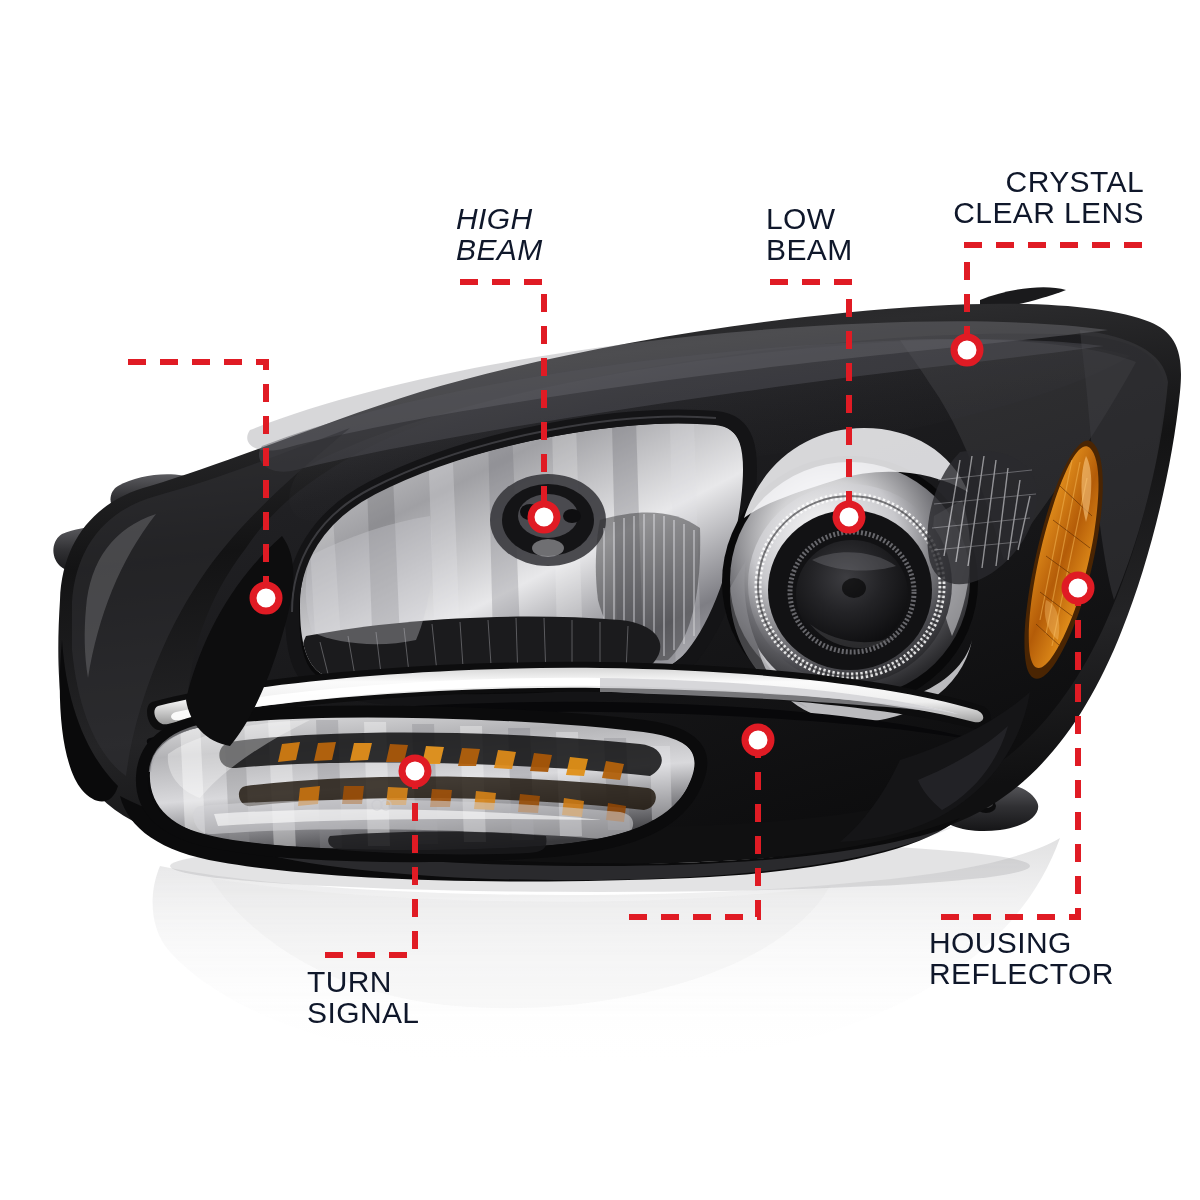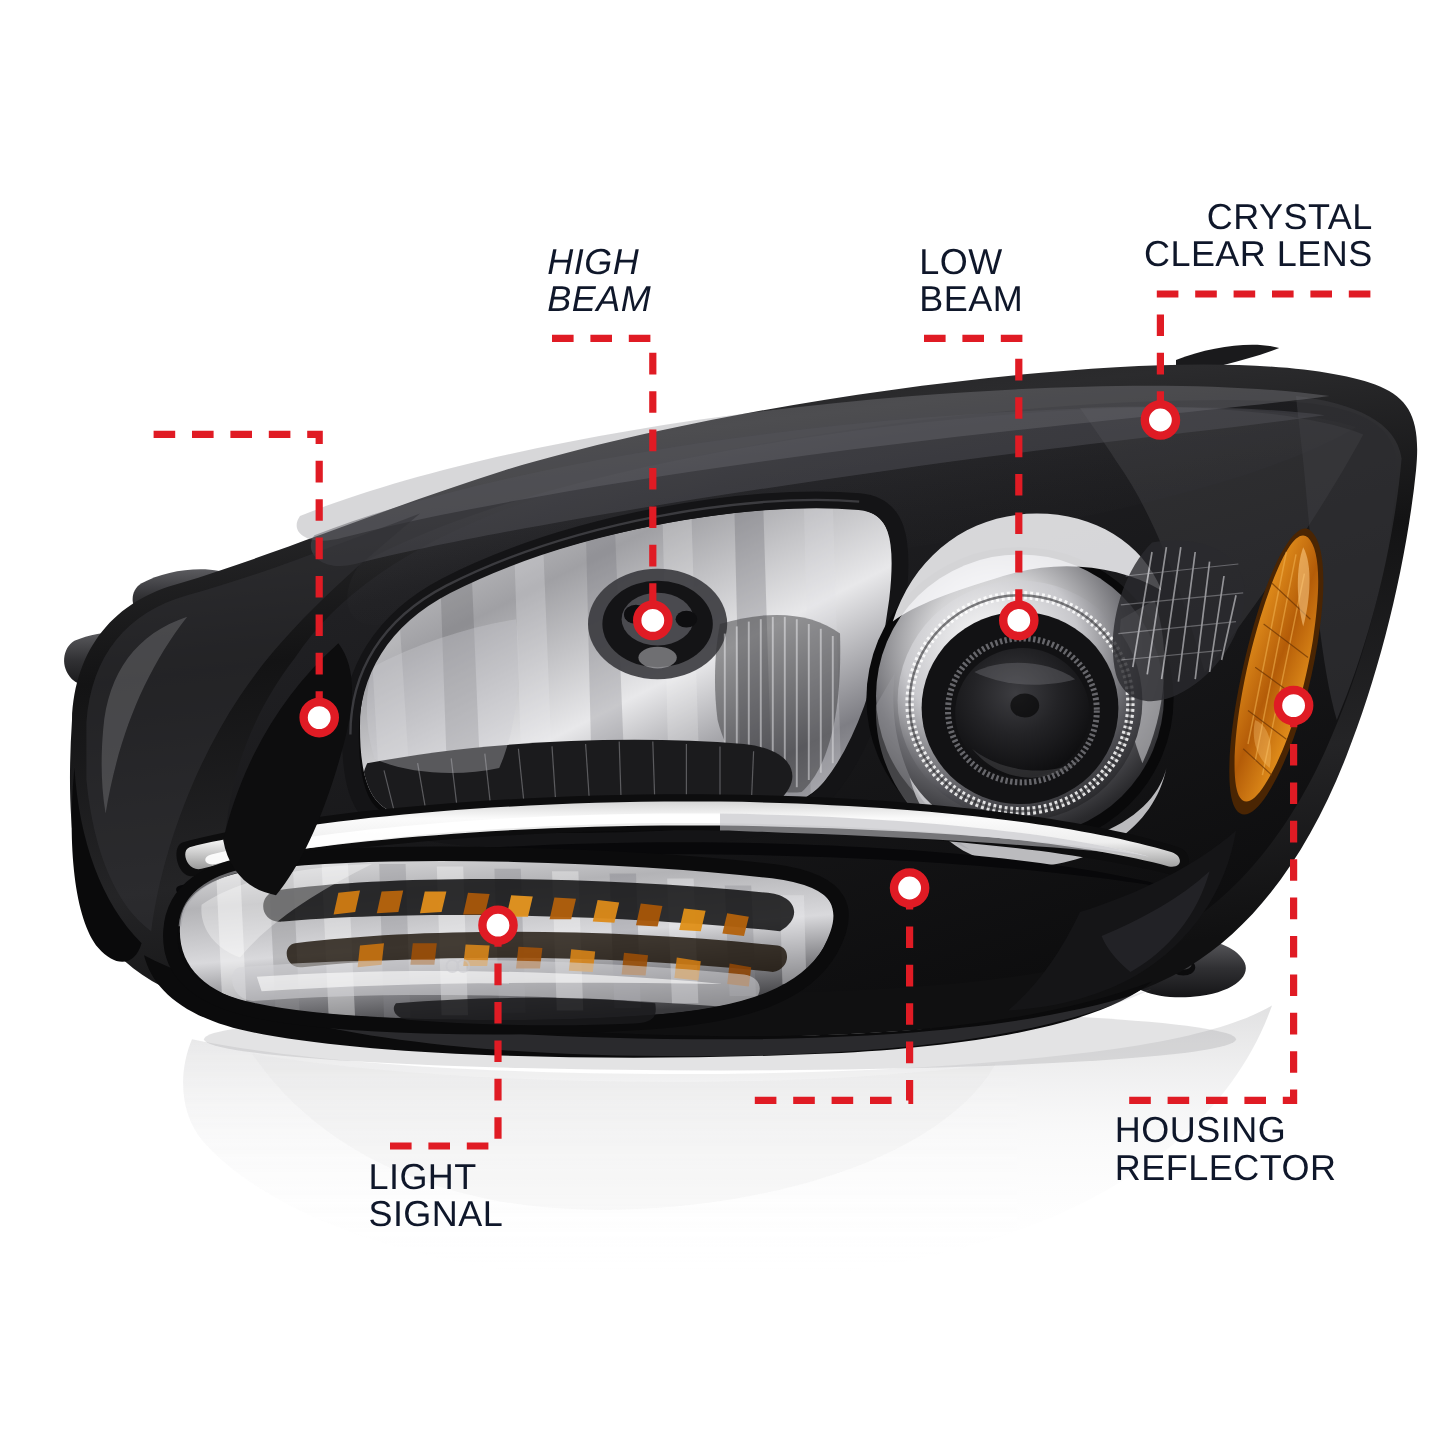--- a/index.html
+++ b/index.html
@@ -454,18 +454,18 @@
       <path d="M1078,588 L1078,917 L933,917" fill="none" stroke="#e01b24" stroke-width="6" stroke-dasharray="18 14" stroke-linecap="butt"></path>
       <circle cx="1078" cy="588" r="13" fill="#ffffff" stroke="#e01b24" stroke-width="7"></circle>
     </svg>
 
   <div class="label" style="top: 203px; left: 456px; font-style: italic;">HIGH
 BEAM</div>
   <div class="label" style="top: 203px; left: 766px;">LOW
 BEAM</div>
   <div class="label right" style="top: 166px; left: 0px; width: 1144px;">CRYSTAL
 CLEAR LENS</div>
-  <div class="label" style="top: 966px; left: 307px;">LIGHT
+  <div class="label" style="top: 966px; left: 307px;">TURN
 SIGNAL</div>
   <div class="label" style="top: 927px; left: 929px;">HOUSING
 REFLECTOR</div>
 
 </div>
 
 </body></html>

